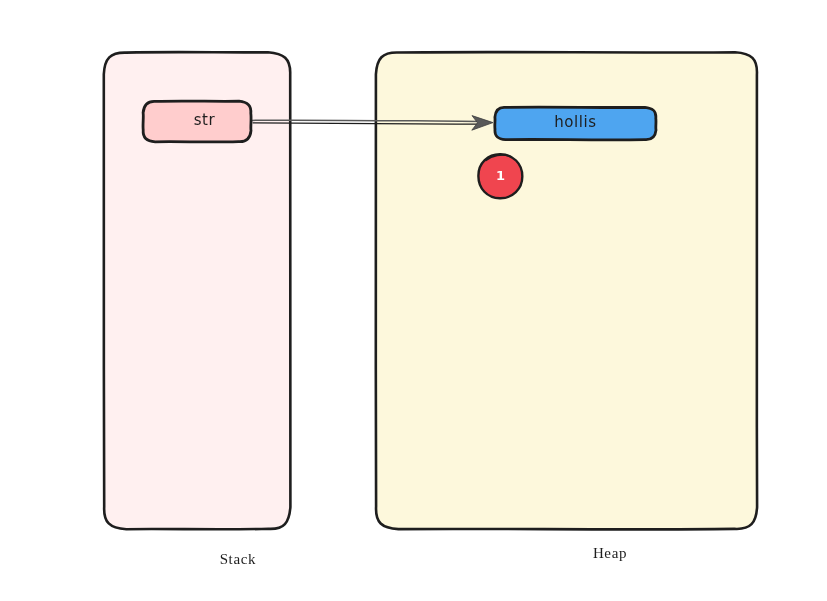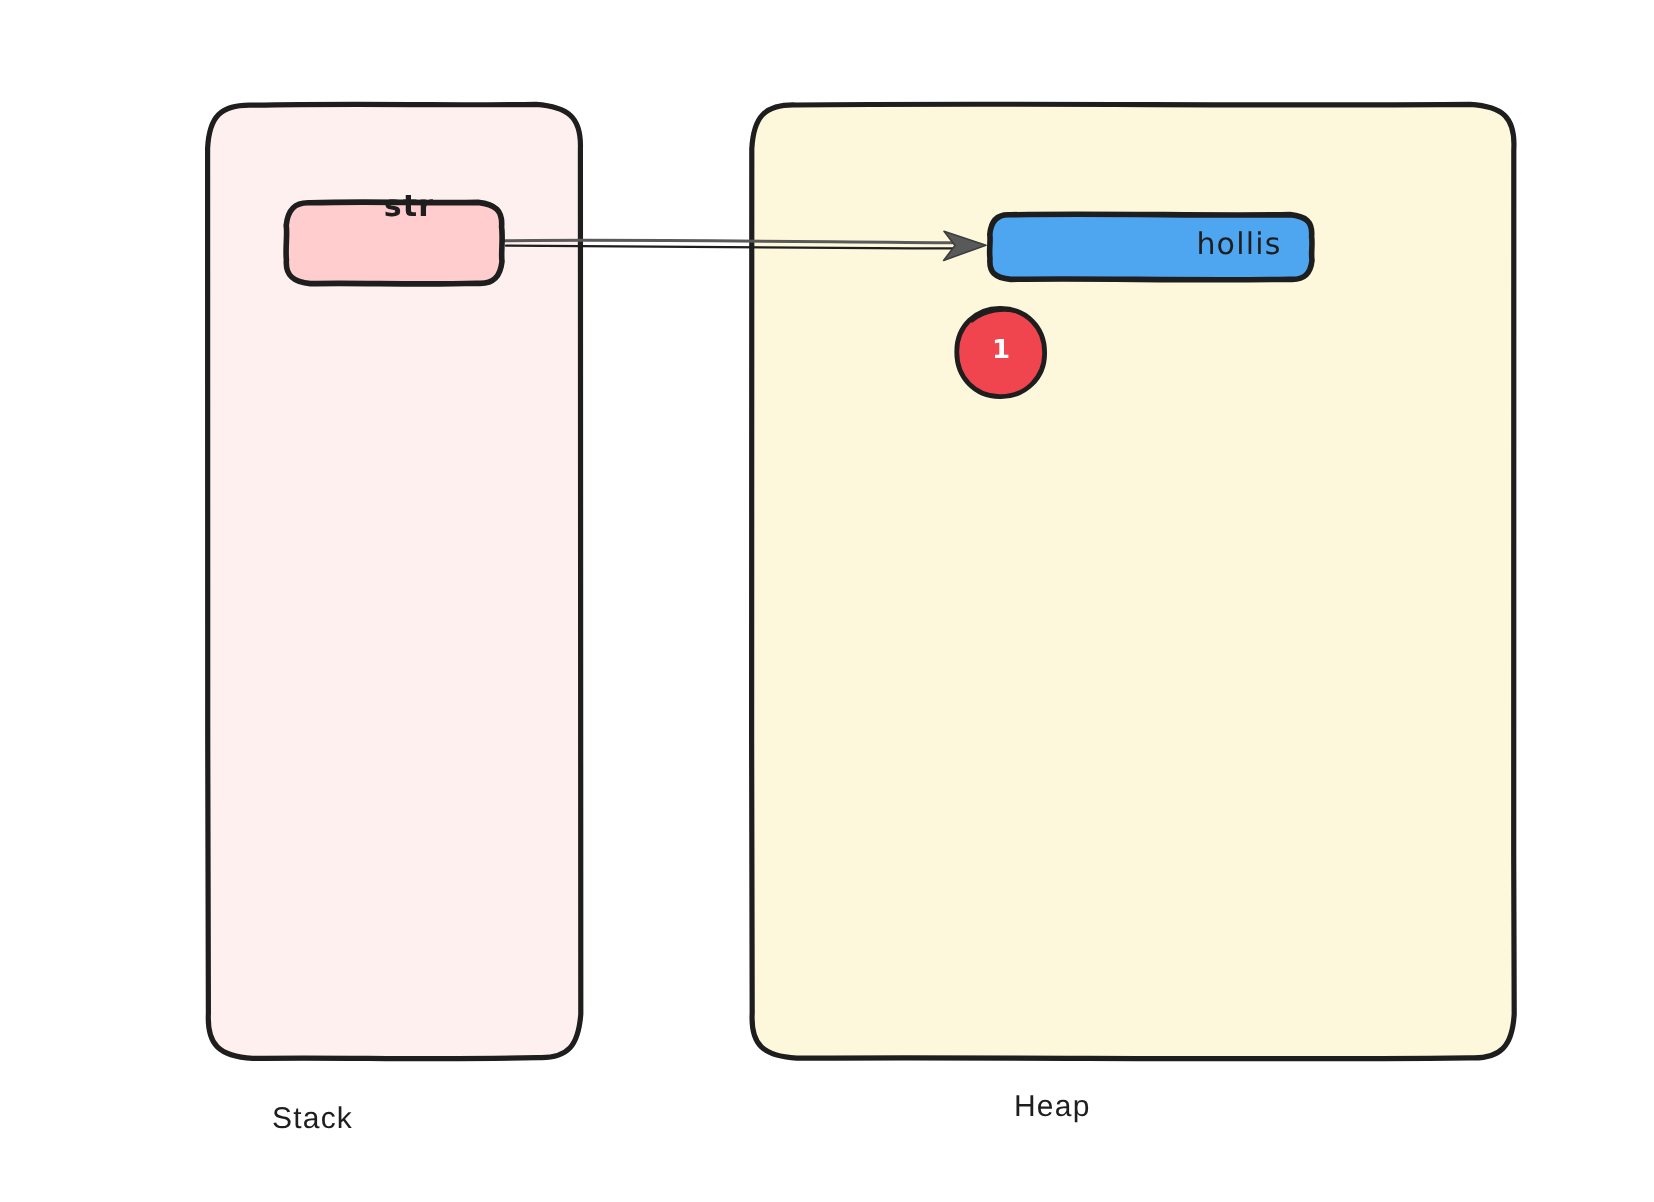--- a/index.html
+++ b/index.html
@@ -16,25 +16,25 @@
     font-family: "DejaVu Sans", sans-serif;
   }
   #canvas {
     position: absolute;
     left: 0; top: 0;
     width: 827px;
     height: 601px;
   }
   .region-label {
     position: absolute;
-    font-family: Liberation Sans, sans-serif;
+    font-family: Liberation Serif, serif;
     font-size: 15px;
     color: #1e1e1e;
     letter-spacing: 0.6px;
-    text-align: left;
+    text-align: right;
     white-space: nowrap;
   }
   .node-label {
     position: absolute;
     font-family: "DejaVu Sans", sans-serif;
     font-size: 15px;
     color: #1e1e1e;
     letter-spacing: 0.6px;
     text-align: center;
     white-space: nowrap;
@@ -45,22 +45,22 @@
     font-family: "DejaVu Sans", sans-serif;
     font-size: 13px;
     font-weight: bold;
     color: #ffffff;
     text-align: center;
     white-space: nowrap;
     pointer-events: none;
   }
   #label-stack { left: 136px; top: 551px; width: 120px; }
   #label-heap  { left: 507px; top: 545px; width: 120px; }
-  #label-str    { left: 143px; top: 94px; width: 123px; font-weight: bold; }
-  #label-hollis { left: 495px; top: 113px; width: 161px; margin-left: 44px; }
+  #label-str    { left: 143px; top: 111px; width: 123px; }
+  #label-hollis { left: 495px; top: 113px; width: 161px; }
   #label-badge  { left: 478px; top: 168px; width: 45px; }
 </style>
 </head>
 <body>
 
 <svg id="canvas" viewBox="0 0 827 601" xmlns="http://www.w3.org/2000/svg">
   <rect x="0" y="0" width="827" height="601" fill="#ffffff"></rect>
 
   <g>
     <path fill="#fff0f0" stroke="#1e1e1e" stroke-width="2.6" stroke-linecap="round" stroke-linejoin="round" d="M126 52.6 C 180 51.4, 236 52.9, 268 52.2

